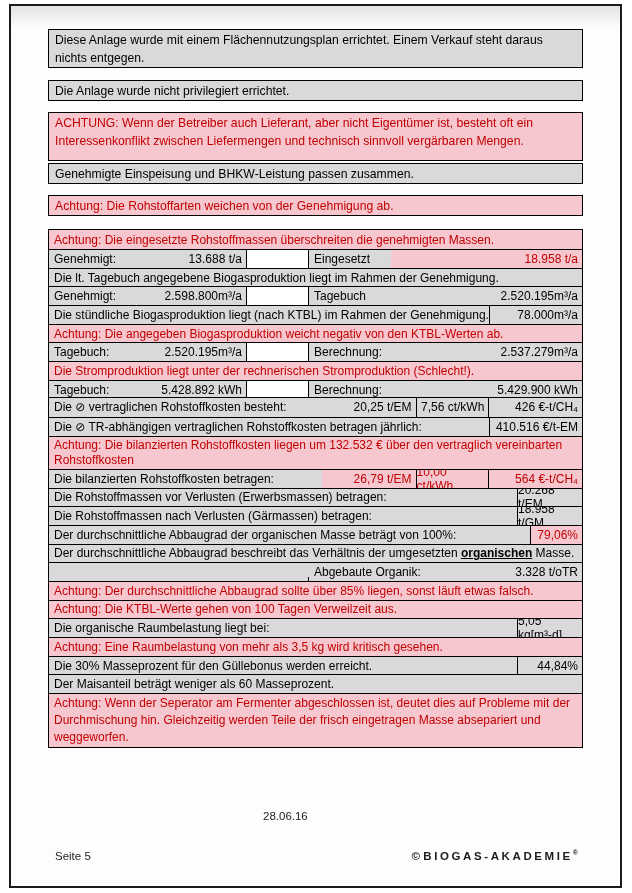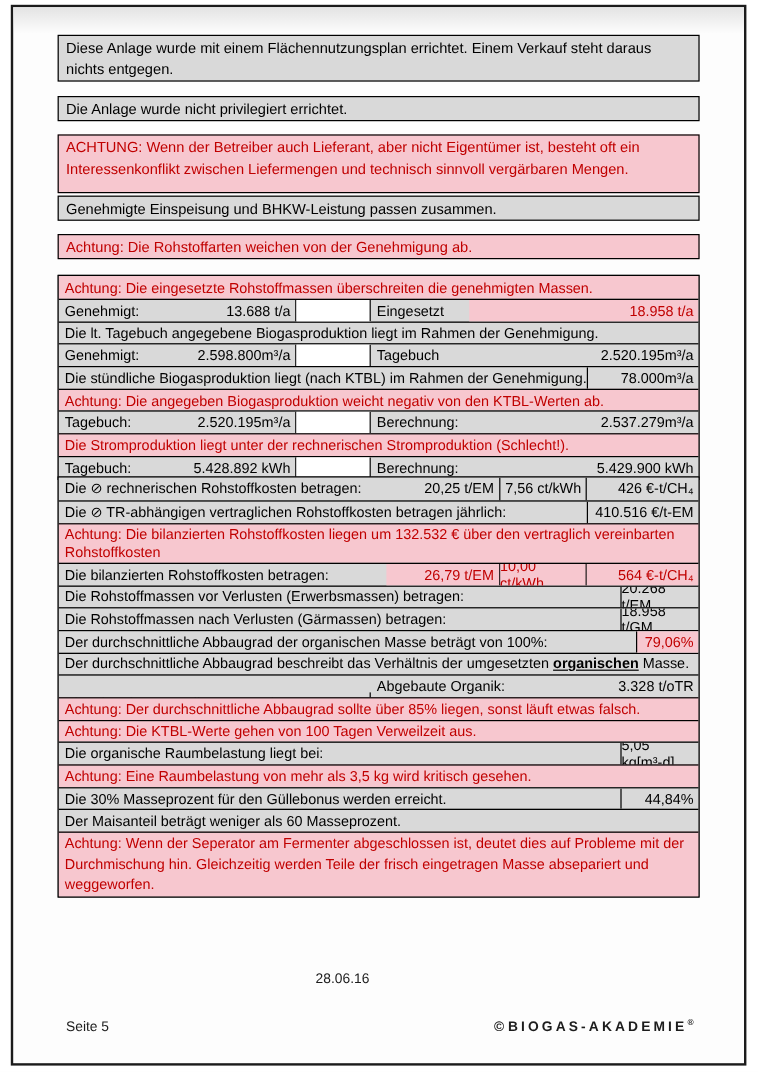--- a/index.html
+++ b/index.html
@@ -152,21 +152,21 @@
     <div class="cgap"></div>
     <div class="cb">
       <span>Berechnung:</span>
       <span class="val">5.429.900 kWh</span>
     </div>
   </div>
 </div>
 
 <div class="tbl" style="top:397px">
   <div class="row" style="height:18.5px">
-    <span class="clabel">Die ⊘ rechnerischen Rohstoffkosten betragen:</span>
+    <span class="clabel">Die ⊘ vertraglichen Rohstoffkosten besteht:</span>
     <span class="cv cv1">20,25 t/EM</span>
     <span class="cv cv2">7,56 ct/kWh</span>
     <span class="cv cv3">426 €-t/CH₄</span>
   </div>
   <div class="row lv" style="height:18px">
     <span class="lbl">Die ⊘ TR-abhängigen vertraglichen Rohstoffkosten betragen jährlich:</span>
     <span class="val w93">410.516 €/t-EM</span>
   </div>
   <div class="row full alert wrap2">
     <span style="padding-right:8px">Achtung: Die bilanzierten Rohstoffkosten liegen um 132.532 € über den vertraglich vereinbarten Rohstoffkosten</span>

